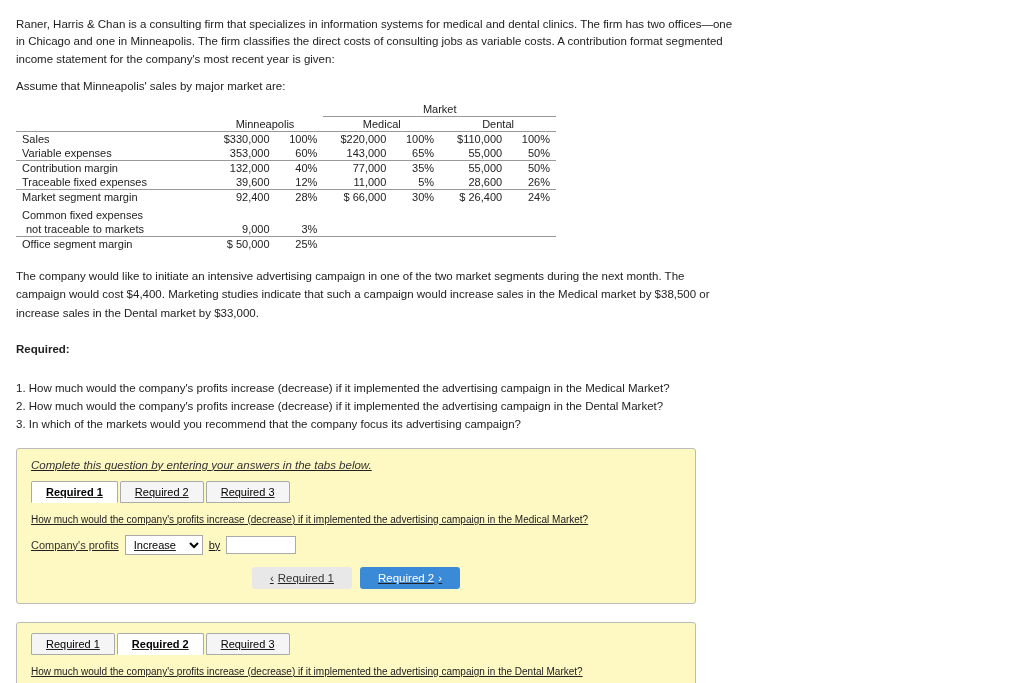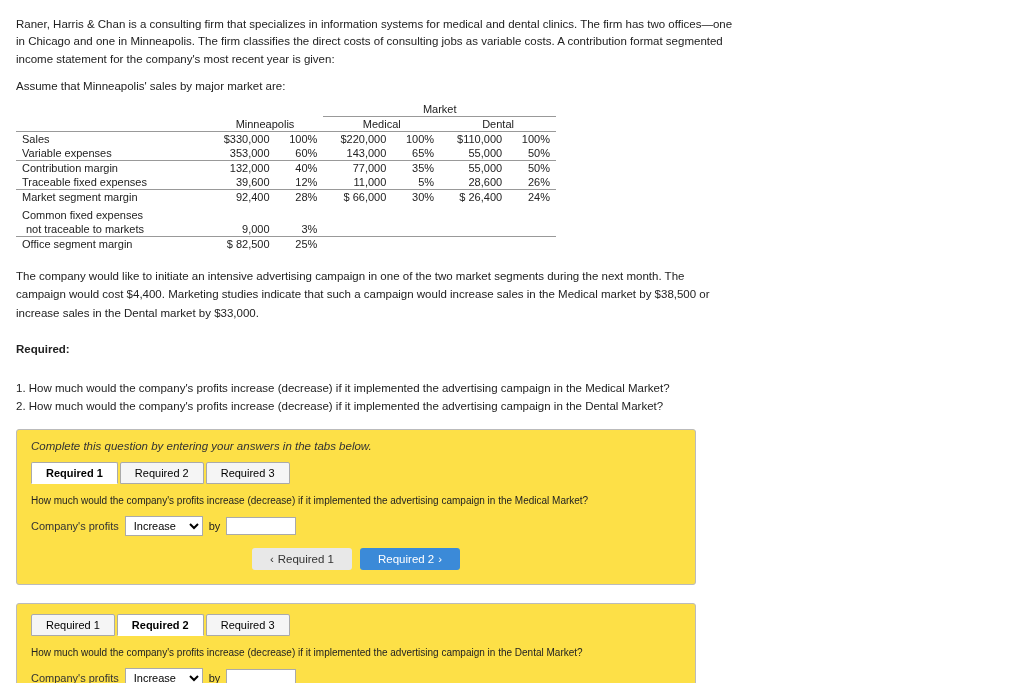--- a/index.html
+++ b/index.html
@@ -58,21 +58,22 @@
       margin-bottom: 20px;
     }
 
     
     .tab-panel {
       border: 1px solid #bbb;
       border-radius: 3px;
       padding: 10px 14px 14px 14px;
       margin-bottom: 18px;
       max-width: 680px;
-      background: #fde047;
+      background: #fef9c3;
+      text-decoration: underline;
     }
     .tab-panel-instruction {
       font-size: 11.5px;
       font-style: italic;
       margin-bottom: 10px;
       color: #333;
     }
     .tabs-row {
       display: flex;
       gap: 2px;
@@ -232,34 +233,35 @@
 
       <tr class="border-bottom">
         <td class="col-label" style="padding-left:10px;">not traceable to markets</td>
         <td class="num">9,000</td>
         <td class="pct">3%</td>
         <td colspan="4"></td>
       </tr>
 
       <tr>
         <td class="col-label">Office segment margin</td>
-        <td class="num">$ 82,500</td>
+        <td class="num">$ 50,000</td>
         <td class="pct">25%</td>
         <td colspan="4"></td>
       </tr>
     </tbody>
   </table>
 </div>
 
 <div class="question-block">
   <p>The company would like to initiate an intensive advertising campaign in one of the two market segments during the next month. The campaign would cost $4,400. Marketing studies indicate that such a campaign would increase sales in the Medical market by $38,500 or increase sales in the Dental market by $33,000.</p>
   <br>
   <p class="required-label">Required:</p>
   <p>1. How much would the company's profits increase (decrease) if it implemented the advertising campaign in the Medical Market?</p>
   <p>2. How much would the company's profits increase (decrease) if it implemented the advertising campaign in the Dental Market?</p>
+  <p>3. In which of the markets would you recommend that the company focus its advertising campaign?</p>
 </div>
 
 <div class="tab-panel">
   <p class="tab-panel-instruction">Complete this question by entering your answers in the tabs below.</p>
 
   <div class="tabs-row">
     <button class="tab-btn active">Required 1</button>
     <button class="tab-btn">Required 2</button>
     <button class="tab-btn">Required 3</button>
   </div>

